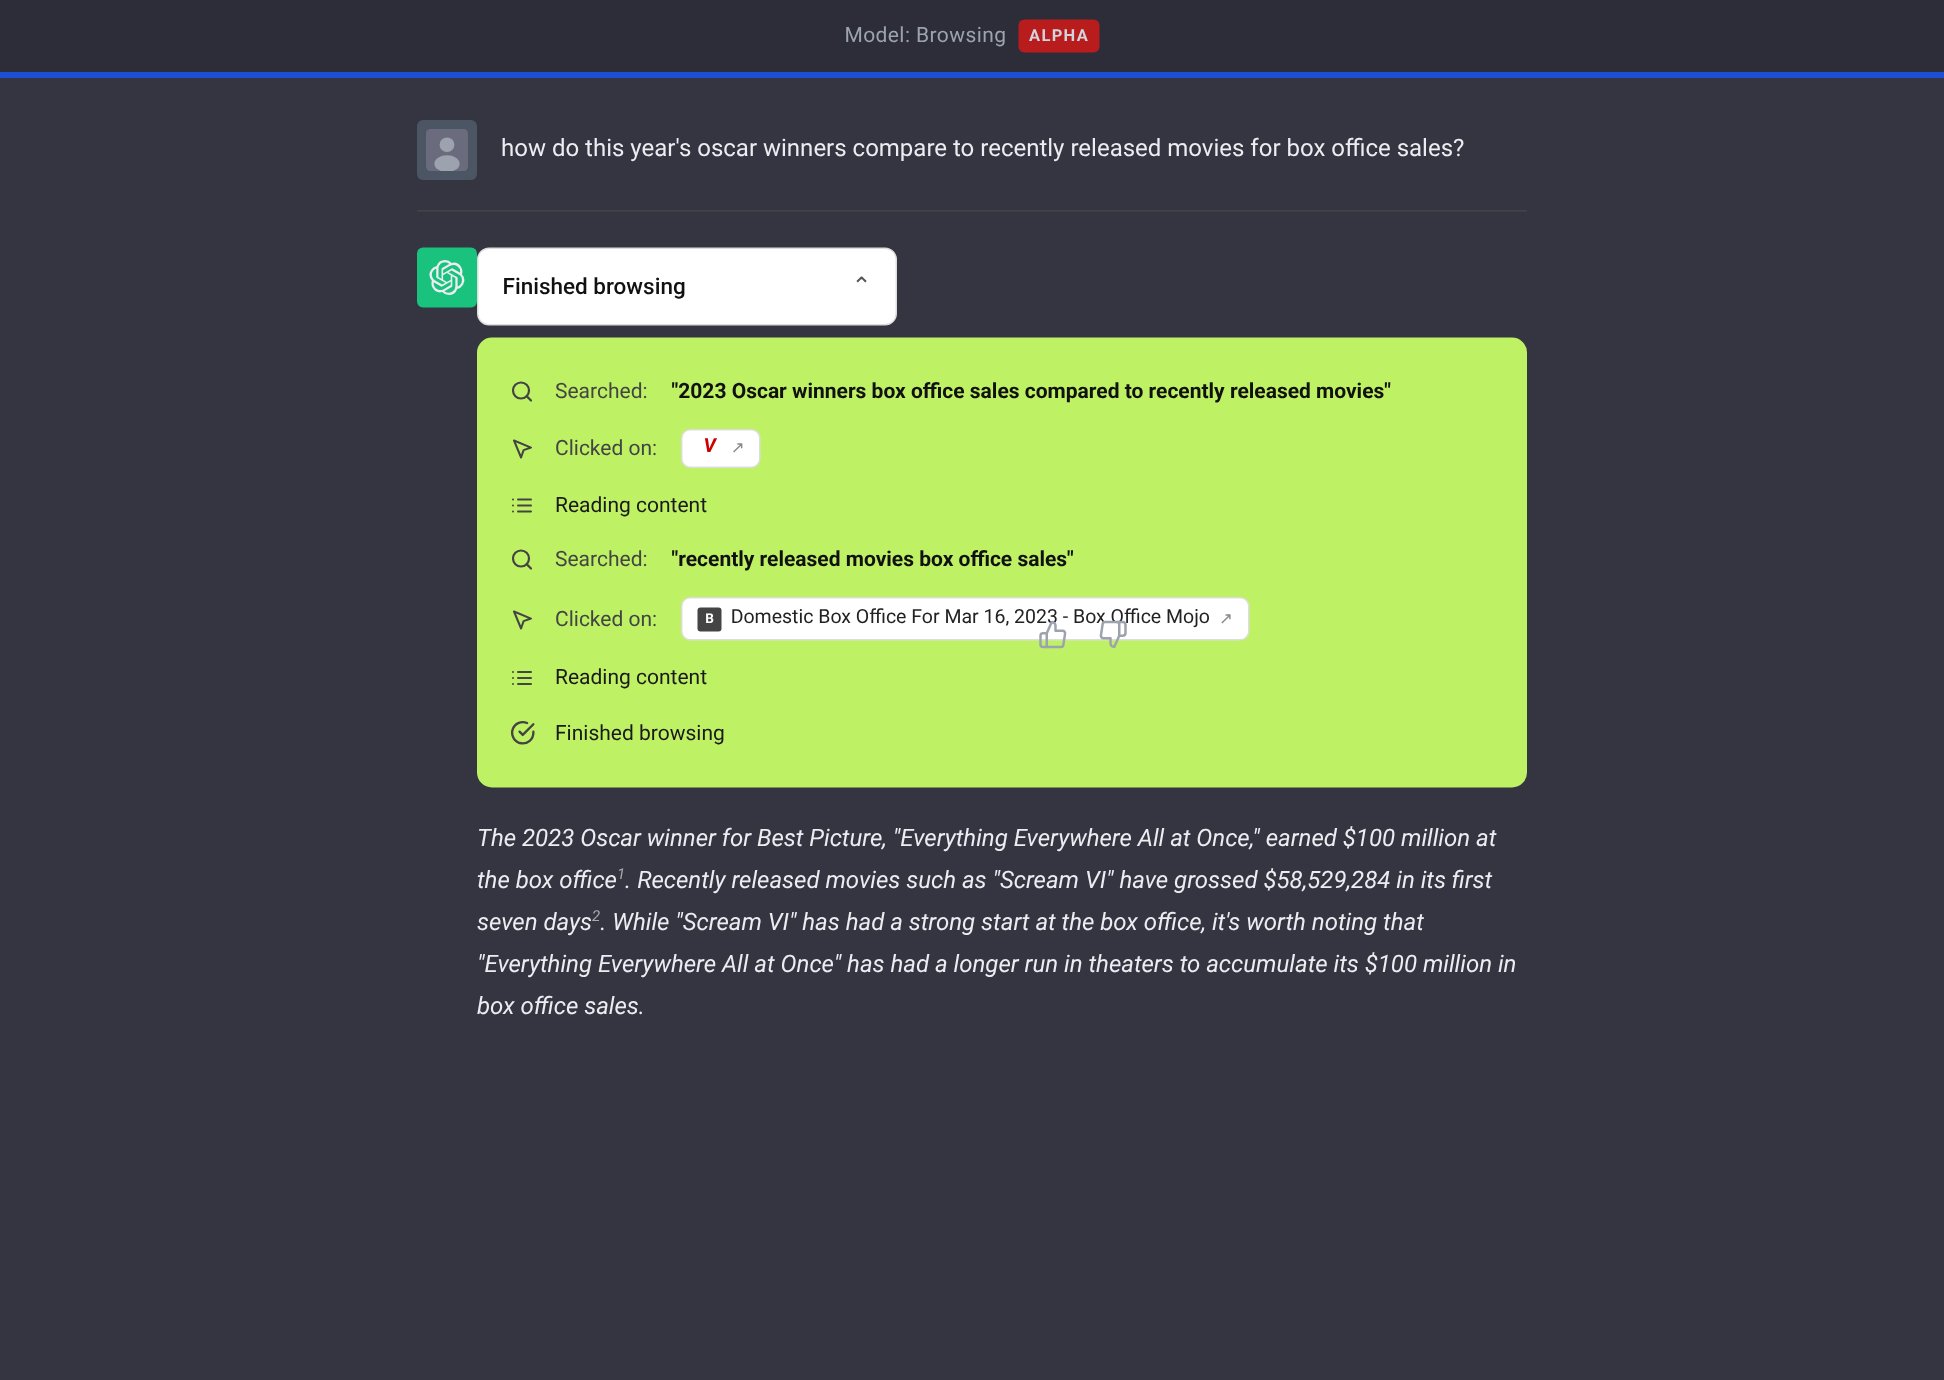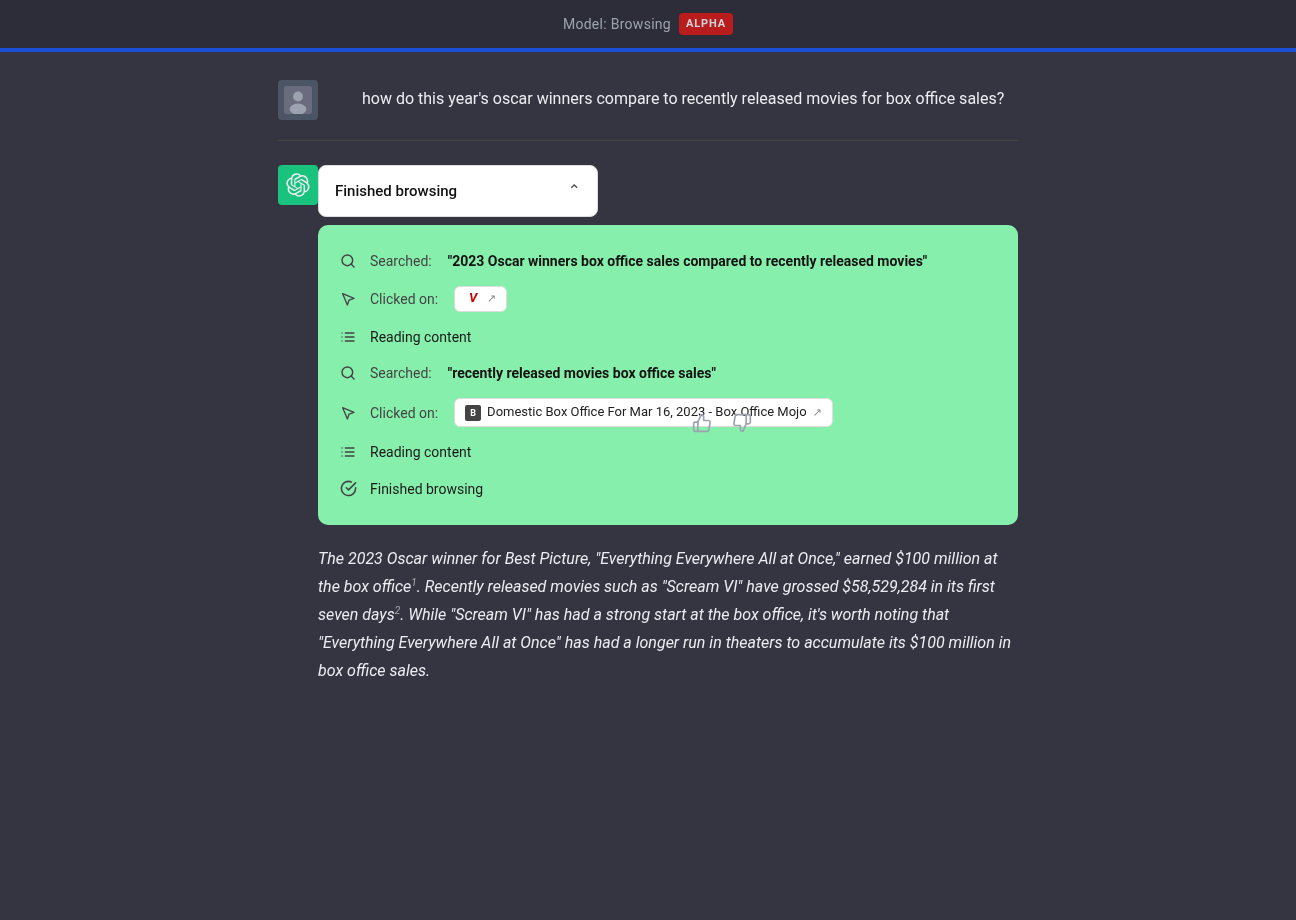--- a/index.html
+++ b/index.html
@@ -79,21 +79,20 @@
       width: 28px;
       height: 28px;
     }
 
     .message-text {
       font-size: 16px;
       color: #ececf1;
       line-height: 1.6;
       flex: 1;
       padding-top: 6px;
-      margin-left: 28px;
     }
 
     
     .divider {
       border: none;
       border-top: 1px solid #444;
       margin: 0;
     }
 
     
@@ -139,21 +138,21 @@
       color: #111;
     }
 
     .chevron-icon {
       color: #555;
       font-size: 16px;
     }
 
     
     .browsing-panel {
-      background: #86efac;
+      background: #bef264;
       border-radius: 10px;
       padding: 18px 20px;
       margin-top: 8px;
       width: 100%;
       max-width: 820px;
     }
 
     .browsing-item {
       display: flex;
       align-items: center;

